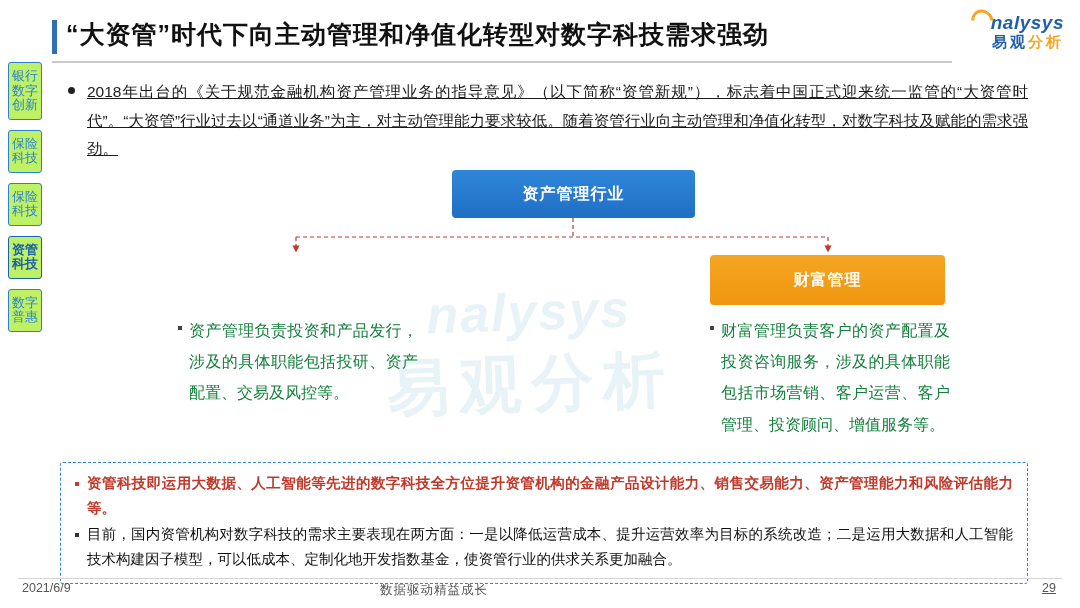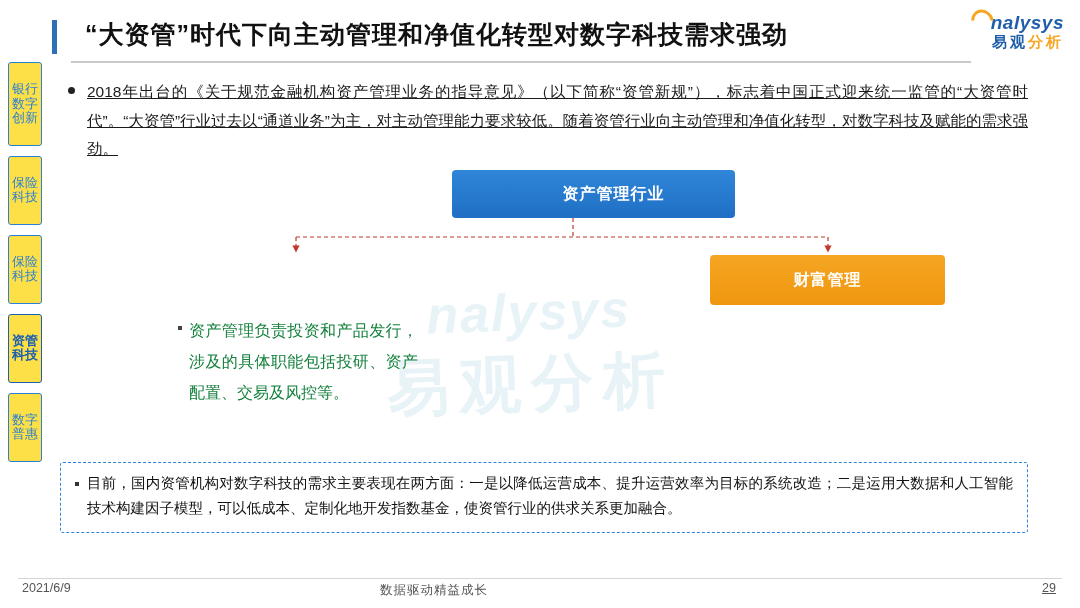--- a/index.html
+++ b/index.html
@@ -48,39 +48,38 @@
     flex-direction: column;
     gap: 10px;
   }
   .side-item {
     border: 1px solid #2b7fd4;
     border-radius: 3px;
     color: #2b7fd4;
     font-size: 13px;
     line-height: 1.12;
     text-align: center;
-    padding: 19px 2px;
+    padding: 6px 2px;
     letter-spacing: 0px;
-    background: #fde047;
+    background: #bef264;
   }
   .side-item.active {
     color: #1a5fb4;
     font-weight: bold;
     border-color: #1a5fb4;
   }
 
   
   .title-bar {
     position: absolute;
     left: 52px;
     top: 18px;
     width: 900px;
     border-bottom: 2px solid #c9c9c9;
     padding-bottom: 10px;
-    margin-left: 19px;
   }
   .title-accent {
     position: absolute;
     left: 52px;
     top: 20px;
     width: 5px;
     height: 34px;
     background: #2f6fb5;
   }
   .slide-title {
@@ -161,21 +160,20 @@
     height: 48px;
     background: linear-gradient(180deg,#2f86d8 0%, #1f6fc4 100%);
     border-radius: 4px;
     color: #fff;
     font-size: 16px;
     font-weight: bold;
     display: flex;
     align-items: center;
     justify-content: center;
     letter-spacing: 1px;
-    padding-left: 40px;
   }
 
   .box-orange {
     position: absolute;
     top: 90px;
     width: 235px;
     height: 50px;
     background: linear-gradient(180deg,#f5a623 0%, #f0960f 100%);
     border-radius: 4px;
     color: #fff;
@@ -315,23 +313,33 @@
   <div class="box-top">资产管理行业</div>
   <div class="box-orange box-right">财富管理</div>
 
   <div class="sub-list sub-left">
     <div class="li">
       <div class="sq"></div>
       <div>资产管理负责投资和产品发行，涉及的具体职能包括投研、资产配置、交易及风控等。</div>
     </div>
   </div>
 
+  <div class="sub-list sub-right">
+    <div class="li">
+      <div class="sq"></div>
+      <div>财富管理负责客户的资产配置及投资咨询服务，涉及的具体职能包括市场营销、客户运营、客户管理、投资顾问、增值服务等。</div>
+    </div>
+  </div>
 </div>
 
 <div class="note-box">
+  <div class="note-li">
+    <div class="sq"></div>
+    <div class="note-red">资管科技即运用大数据、人工智能等先进的数字科技全方位提升资管机构的金融产品设计能力、销售交易能力、资产管理能力和风险评估能力等。</div>
+  </div>
   <div class="note-li second">
     <div class="sq"></div>
     <div class="note-dark">目前，国内资管机构对数字科技的需求主要表现在两方面：一是以降低运营成本、提升运营效率为目标的系统改造；二是运用大数据和人工智能技术构建因子模型，可以低成本、定制化地开发指数基金，使资管行业的供求关系更加融合。</div>
   </div>
 </div>
 
 <div class="footer-line"></div>
 <div class="footer-date">2021/6/9</div>
 <div class="footer-center">数据驱动精益成长</div>
 <div class="footer-page">29</div>

